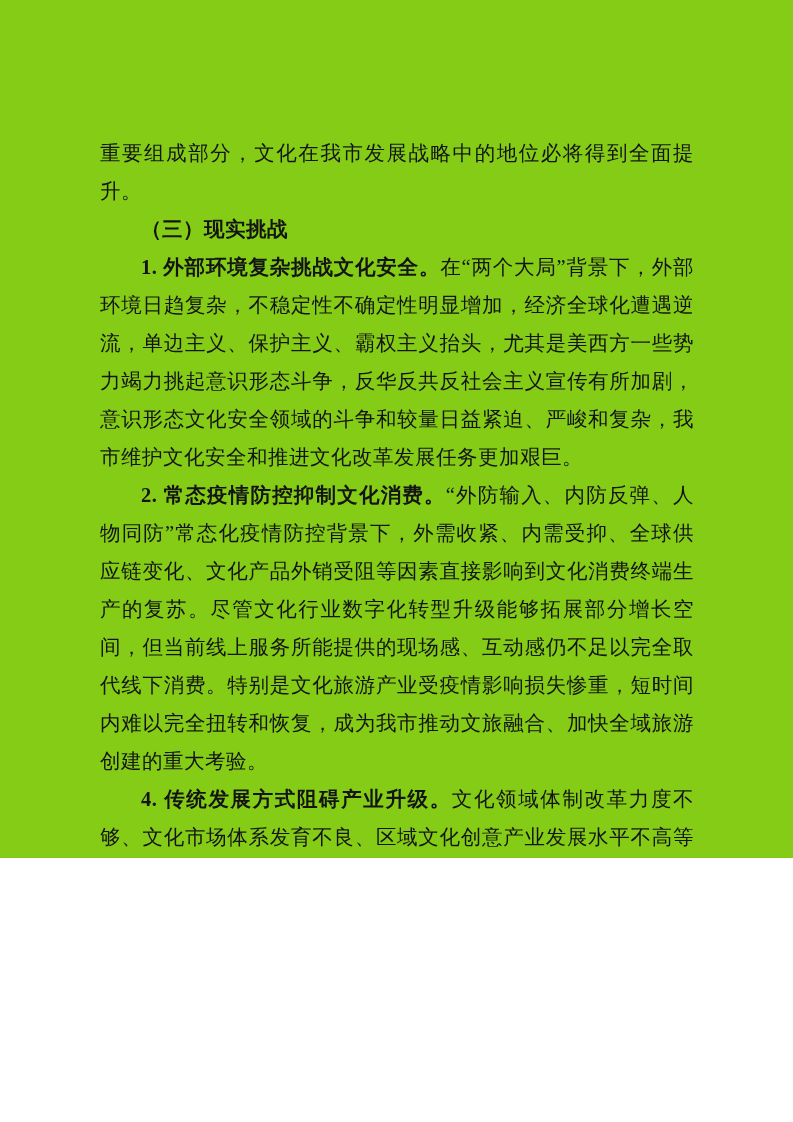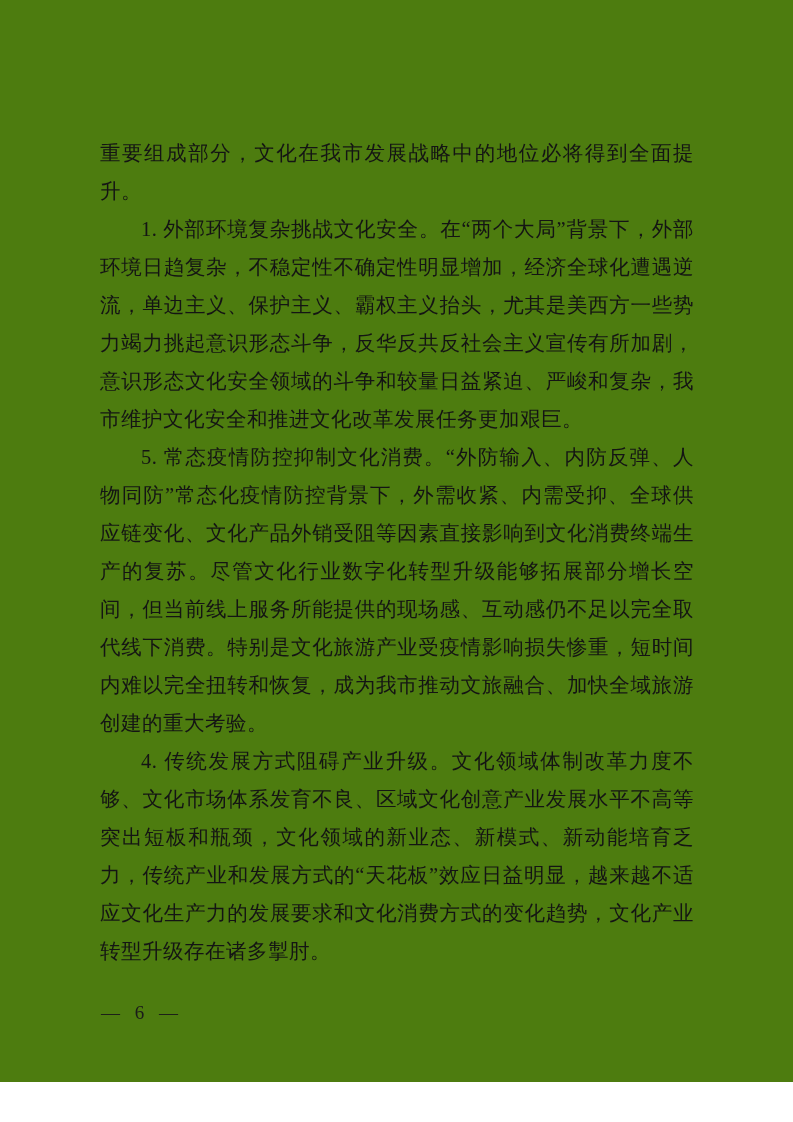--- a/index.html
+++ b/index.html
@@ -3,22 +3,22 @@
 <meta charset="utf-8">
 <style>
   html, body {
     margin: 0;
     padding: 0;
     background: #ffffff;
   }
   .page {
     position: relative;
     width: 793px;
-    height: 1082px;
-    background: #4d7c0f;
+    height: 858px;
+    background: #84cc16;
     overflow: hidden;
     font-family: "Liberation Serif", "DejaVu Serif", serif;
     color: #141414;
   }
   .content {
     position: absolute;
     left: 100px;
     top: 134px;
     width: 594px;
     font-size: 20.5px;
@@ -35,45 +35,46 @@
     text-indent: 2em;
   }
   .continuation {
     text-indent: 0;
   }
   .section-heading {
     text-indent: 2em;
     font-weight: bold;
   }
   .lead {
-    font-weight: normal;
+    font-weight: bold;
   }
   .footer-pagenum {
     position: absolute;
     left: 101px;
     top: 994px;
     font-size: 19px;
     line-height: 38px;
     letter-spacing: 5px;
     color: #1a1a1a;
   }
 </style>
 </head>
 <body>
 
 <div class="page">
 
   <div class="content">
 
     <p class="continuation">重要组成部分，文化在我市发展战略中的地位必将得到全面提升。</p>
 
+    <p class="section-heading">（三）现实挑战</p>
 
     <p class="para"><span class="lead">1. 外部环境复杂挑战文化安全。</span><span>在“两个大局”背景下，外部环境日趋复杂，不稳定性不确定性明显增加，经济全球化遭遇逆流，单边主义、保护主义、霸权主义抬头，尤其是美西方一些势力竭力挑起意识形态斗争，反华反共反社会主义宣传有所加剧，意识形态文化安全领域的斗争和较量日益紧迫、严峻和复杂，我市维护文化安全和推进文化改革发展任务更加艰巨。</span></p>
 
-    <p class="para"><span class="lead">5. 常态疫情防控抑制文化消费。</span><span>“外防输入、内防反弹、人物同防”常态化疫情防控背景下，外需收紧、内需受抑、全球供应链变化、文化产品外销受阻等因素直接影响到文化消费终端生产的复苏。尽管文化行业数字化转型升级能够拓展部分增长空间，但当前线上服务所能提供的现场感、互动感仍不足以完全取代线下消费。特别是文化旅游产业受疫情影响损失惨重，短时间内难以完全扭转和恢复，成为我市推动文旅融合、加快全域旅游创建的重大考验。</span></p>
+    <p class="para"><span class="lead">2. 常态疫情防控抑制文化消费。</span><span>“外防输入、内防反弹、人物同防”常态化疫情防控背景下，外需收紧、内需受抑、全球供应链变化、文化产品外销受阻等因素直接影响到文化消费终端生产的复苏。尽管文化行业数字化转型升级能够拓展部分增长空间，但当前线上服务所能提供的现场感、互动感仍不足以完全取代线下消费。特别是文化旅游产业受疫情影响损失惨重，短时间内难以完全扭转和恢复，成为我市推动文旅融合、加快全域旅游创建的重大考验。</span></p>
 
     <p class="para"><span class="lead">4. 传统发展方式阻碍产业升级。</span><span>文化领域体制改革力度不够、文化市场体系发育不良、区域文化创意产业发展水平不高等突出短板和瓶颈，文化领域的新业态、新模式、新动能培育乏力，传统产业和发展方式的“天花板”效应日益明显，越来越不适应文化生产力的发展要求和文化消费方式的变化趋势，文化产业转型升级存在诸多掣肘。</span></p>
 
   </div>
 
   <div class="footer-pagenum">— 6 —</div>
 
 </div>
 
 </body></html>

